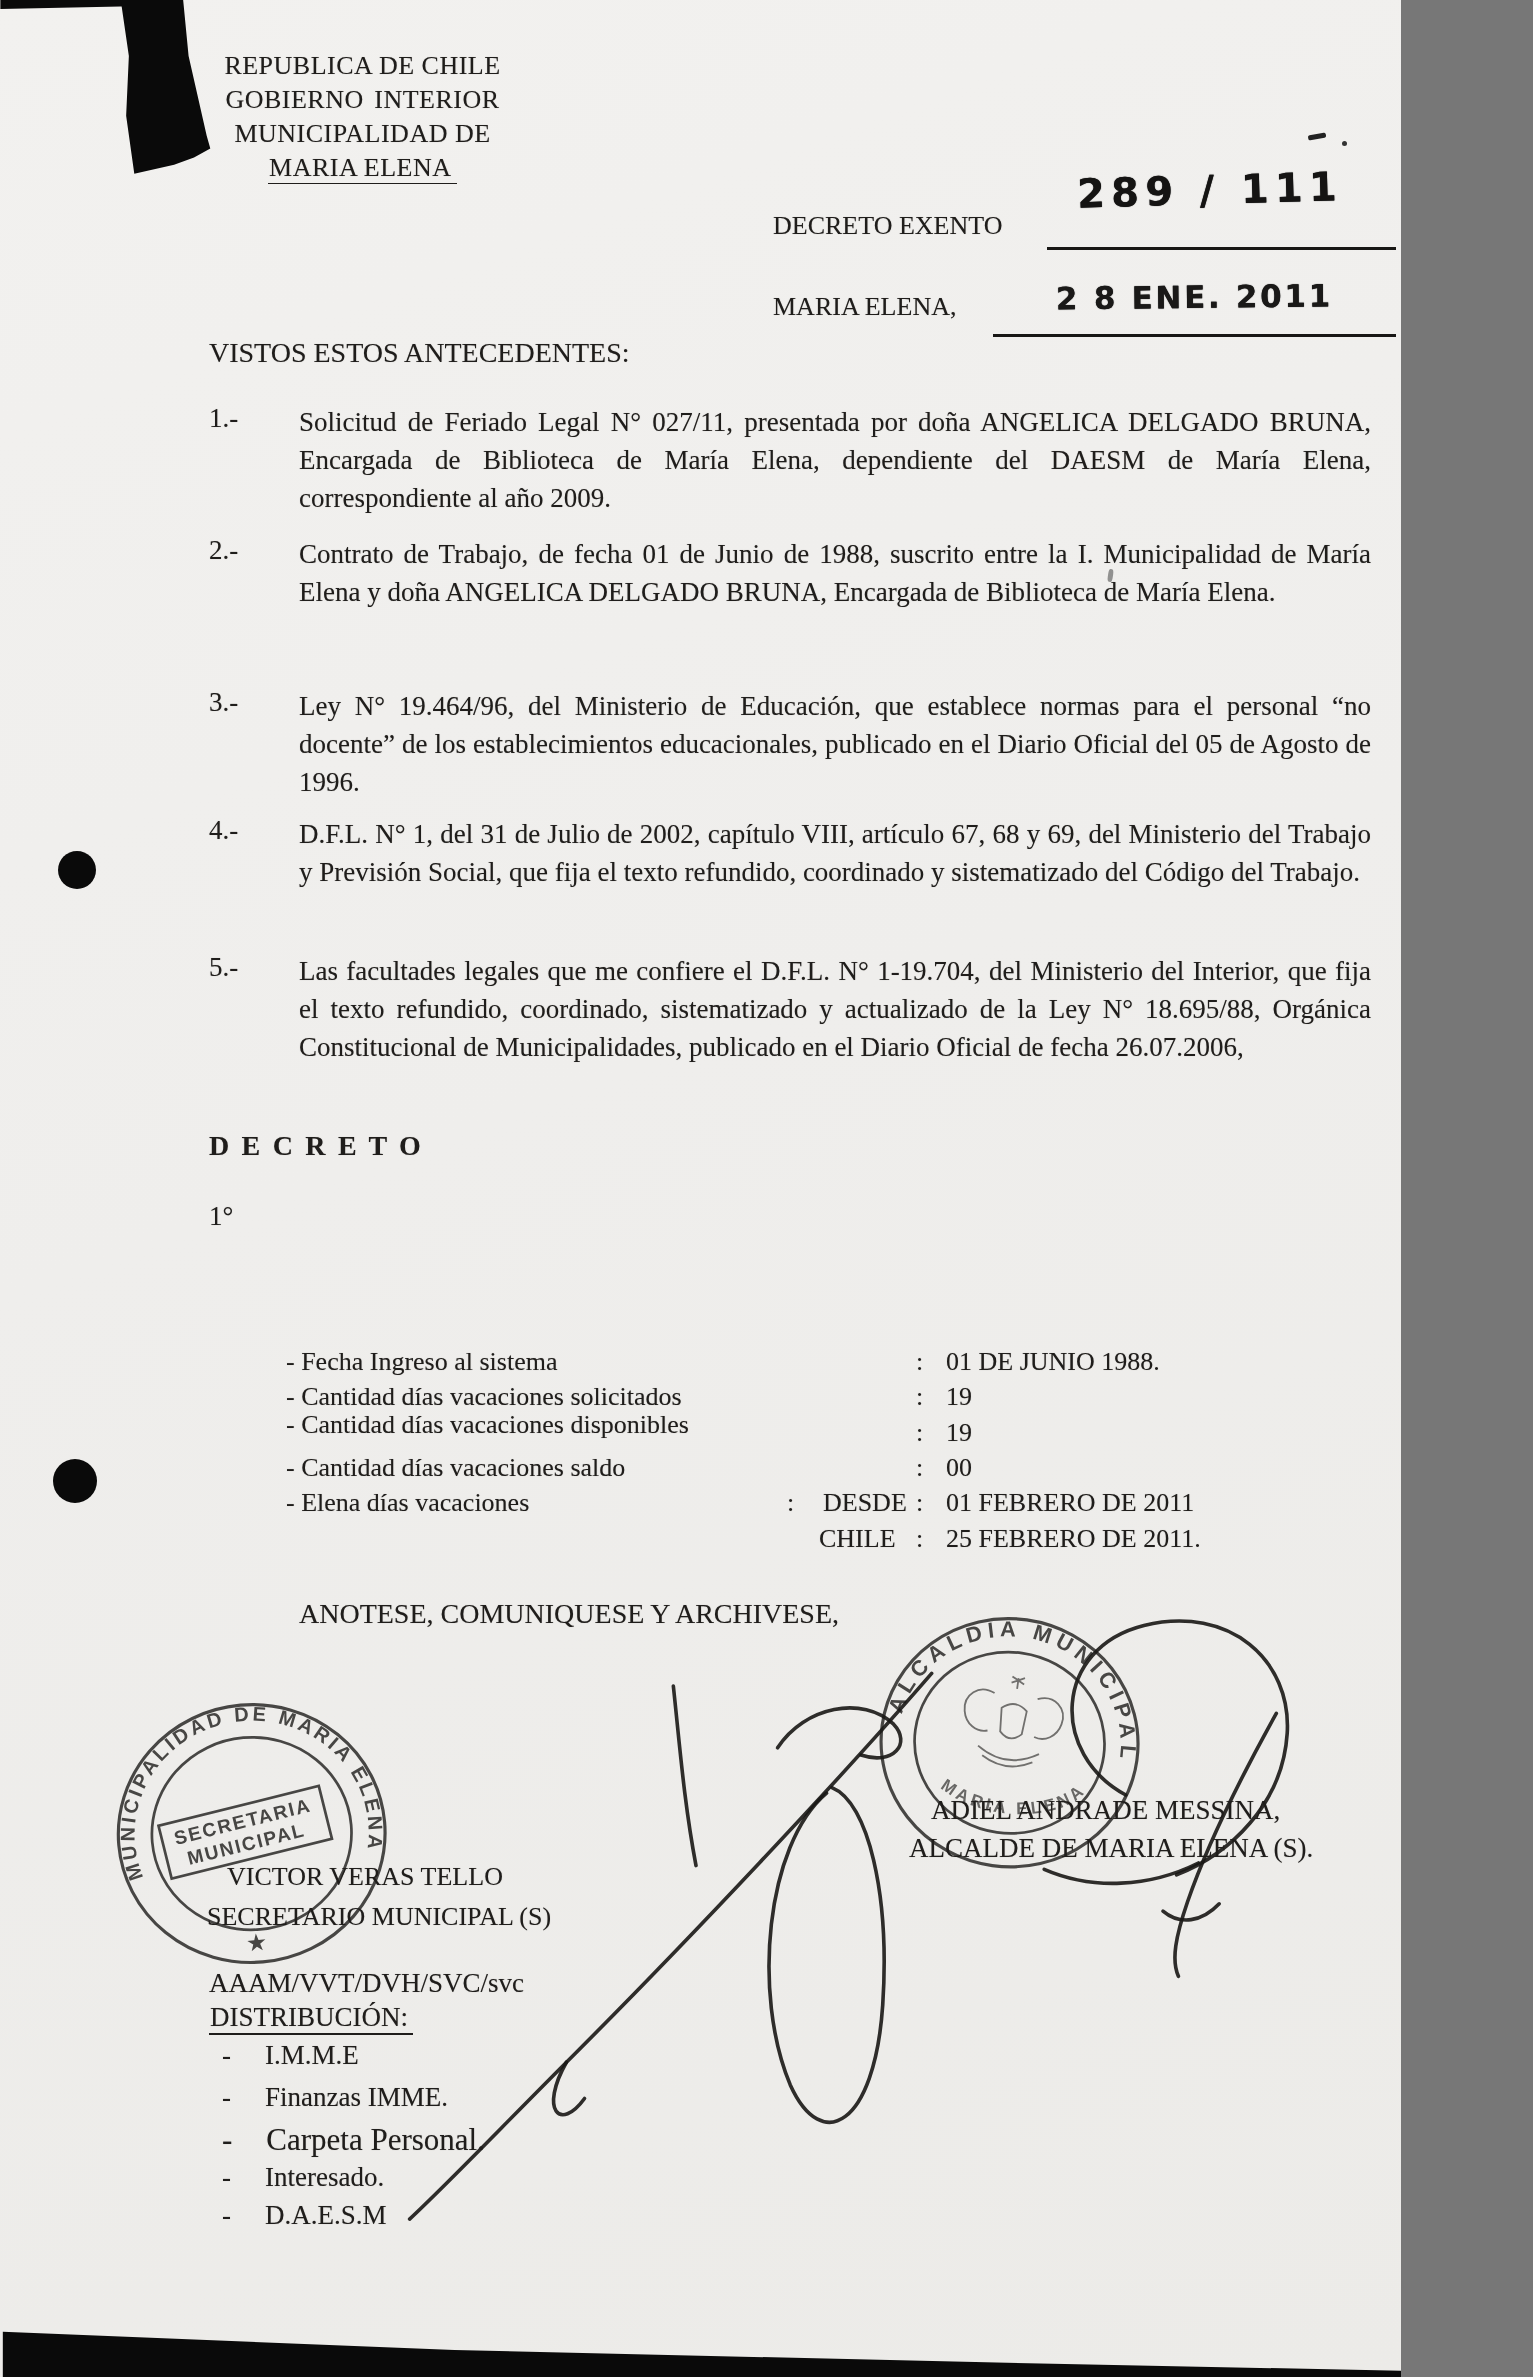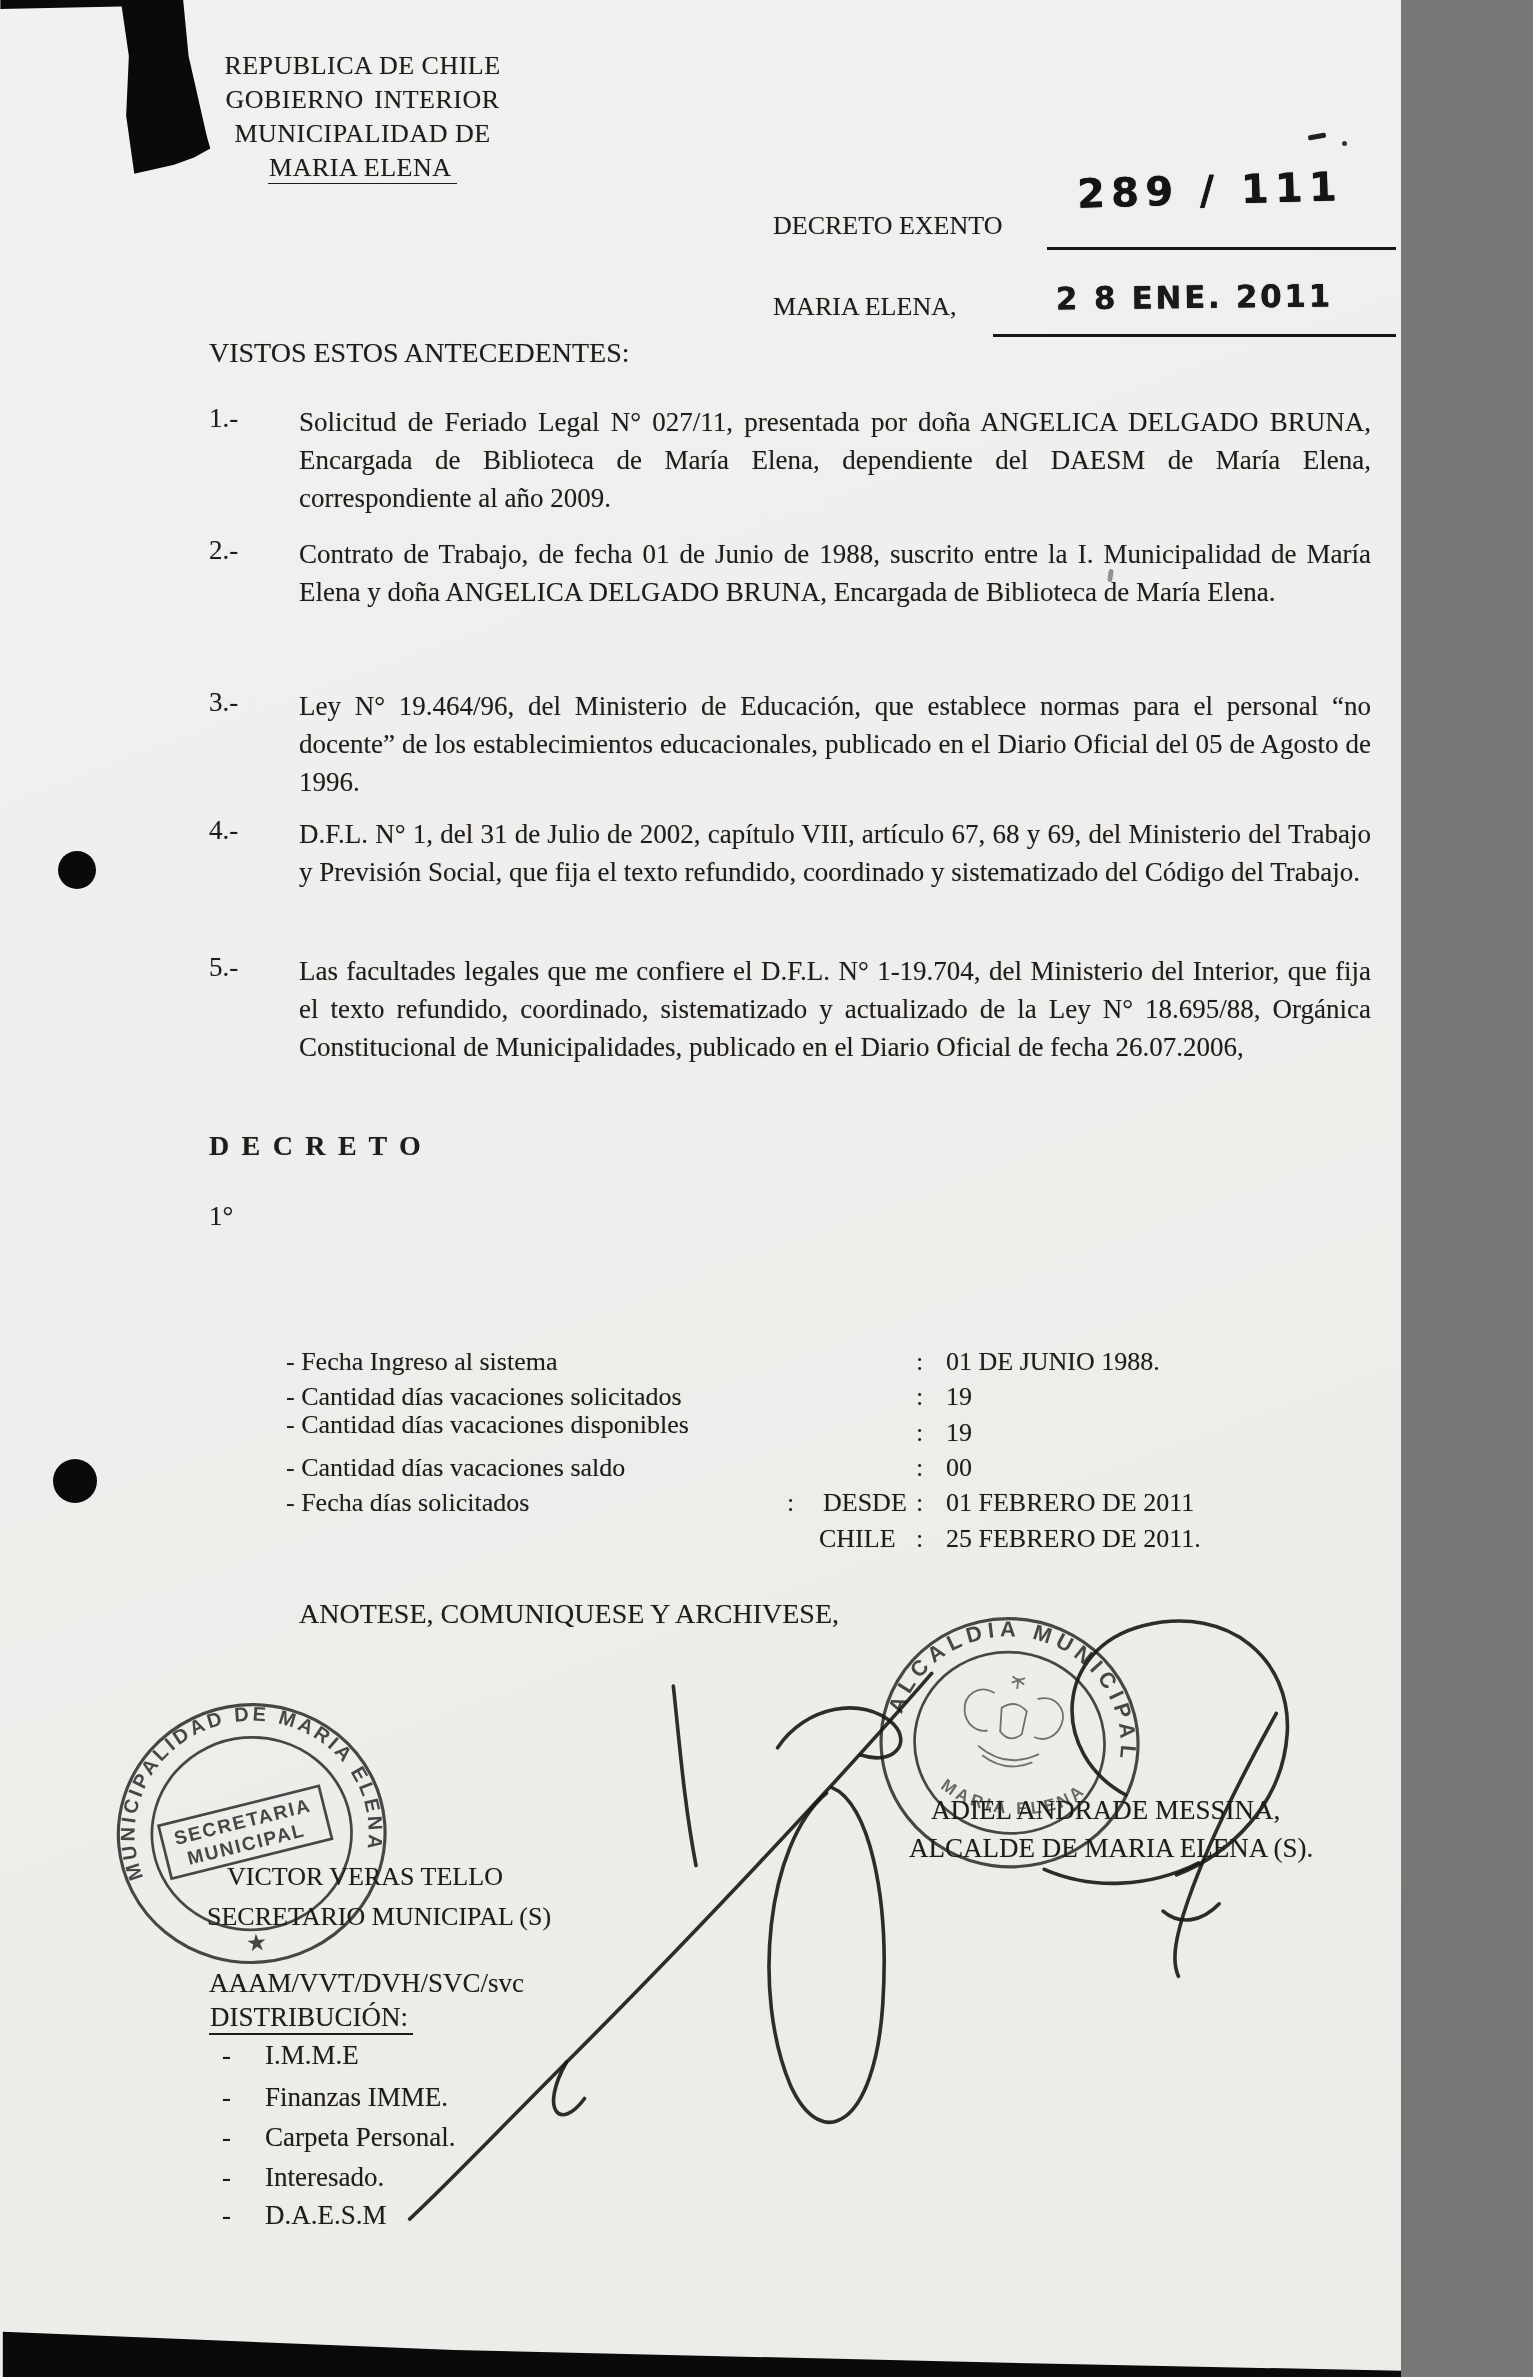--- a/index.html
+++ b/index.html
@@ -107,21 +107,21 @@
       <span style="left:0;top:63px;">- Cantidad días vacaciones disponibles</span>
       <span style="left:630px;top:71px;">:</span>
       <span style="left:660px;top:71px;">19</span>
     </div>
     <div class="det-row">
       <span style="left:0;top:106px;">- Cantidad días vacaciones saldo</span>
       <span style="left:630px;top:106px;">:</span>
       <span style="left:660px;top:106px;">00</span>
     </div>
     <div class="det-row">
-      <span style="left:0;top:141px;">- Fecha días solicitados</span>
+      <span style="left:0;top:141px;">- Elena días vacaciones</span>
       <span style="left:501px;top:141px;">:</span>
       <span style="left:537px;top:141px;">DESDE</span>
       <span style="left:630px;top:141px;">:</span>
       <span style="left:660px;top:141px;">01 FEBRERO DE 2011</span>
     </div>
     <div class="det-row">
       <span style="left:533px;top:177px;">CHILE</span>
       <span style="left:630px;top:177px;">:</span>
       <span style="left:660px;top:177px;">25 FEBRERO DE 2011.</span>
     </div>
@@ -189,21 +189,21 @@
   </svg>
 
   <div class="abs ink nowrap" style="left:227px;top:1862px;font-size:26px;">VICTOR VERAS TELLO</div>
   <div class="abs ink nowrap" style="left:207px;top:1902px;font-size:26px;">SECRETARIO MUNICIPAL (S)</div>
 
   <div class="abs ink nowrap" style="left:209px;top:1968px;font-size:27px;">AAAM/VVT/DVH/SVC/svc</div>
   <div class="abs ink nowrap" style="left:209px;top:2002px;font-size:27px;"><span class="underlined">DISTRIBUCIÓN:</span></div>
 
   <div class="abs ink nowrap" style="left:222px;top:2040px;font-size:27px;"><span>-</span><span style="display:inline-block;width:34px;"></span><span>I.M.M.E</span></div>
   <div class="abs ink nowrap" style="left:222px;top:2082px;font-size:27px;"><span>-</span><span style="display:inline-block;width:34px;"></span><span>Finanzas IMME.</span></div>
-  <div class="abs ink nowrap" style="left:222px;top:2122px;font-size:27px;"><span>-</span><span style="display:inline-block;width:34px;"></span><span>Carpeta Personal.</span></div>
+  <div class="abs ink nowrap" style="left:222px;top:2122px;font-size:31px;"><span>-</span><span style="display:inline-block;width:34px;"></span><span>Carpeta Personal.</span></div>
   <div class="abs ink nowrap" style="left:222px;top:2162px;font-size:27px;"><span>-</span><span style="display:inline-block;width:34px;"></span><span>Interesado.</span></div>
   <div class="abs ink nowrap" style="left:222px;top:2200px;font-size:27px;"><span>-</span><span style="display:inline-block;width:34px;"></span><span>D.A.E.S.M</span></div>
 
   <svg class="abs" style="left:0;top:2321px;" width="1533" height="56" viewBox="0 0 1691 62">
     <polygon points="0,12 500,32 1100,46 1691,58 1691,62 0,62" fill="#0a0a0a"></polygon>
   </svg>
 
 </div>
 
 

